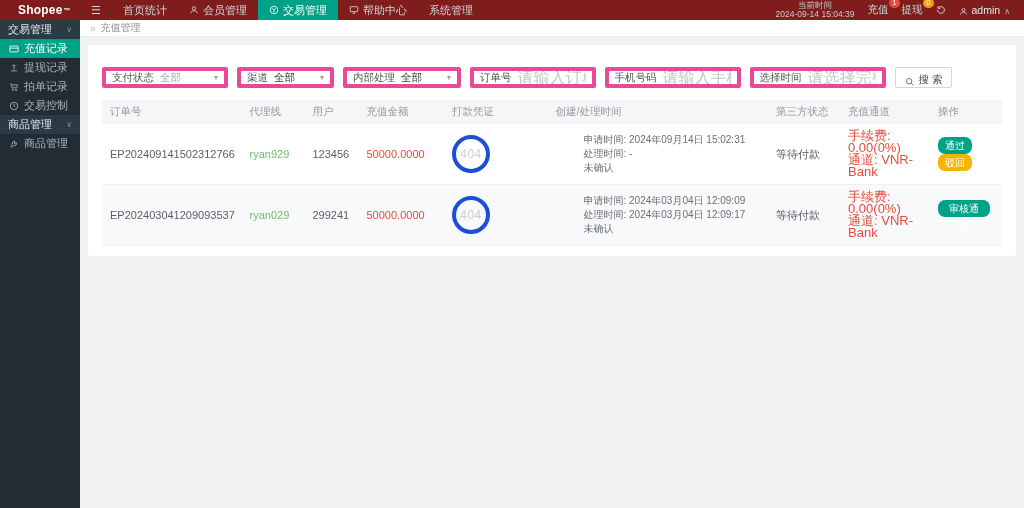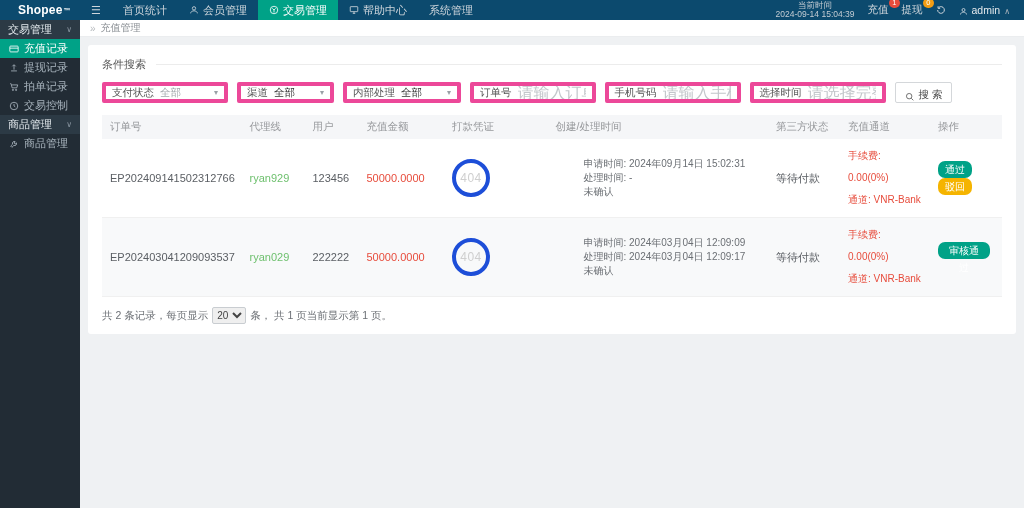--- a/index.html
+++ b/index.html
@@ -1,21 +1,21 @@
 <!DOCTYPE html>
 <html><head>
 <meta charset="utf-8">
 <style>
   * { box-sizing: border-box; margin: 0; padding: 0; }
   html,body { width:1024px; height:508px; overflow:hidden;
     font-family:"Liberation Sans","DejaVu Sans",sans-serif; background:#eff1f3; }
   svg { display:block; }
 
   
-  .topbar { height:20px; background:#0c4a6e; display:flex; align-items:stretch; color:#dfe4e8; font-size:11px; }
+  .topbar { height:20px; background:#7f1d1d; display:flex; align-items:stretch; color:#dfe4e8; font-size:11px; }
   .brand { width:80px; display:flex; align-items:center; padding-left:18px; color:#fff; font-weight:bold; font-size:12px; letter-spacing:.2px; }
   .brand sup { font-size:7px; margin-left:1px; }
   .tb-item { display:flex; align-items:center; gap:4px; padding:0 11px; cursor:pointer; color:#cfd6dc; }
   .tb-item.active { background:#00a287; color:#fff; }
   .tb-right { margin-left:auto; display:flex; align-items:center; gap:13px; padding-right:14px; }
   .time-block { text-align:center; font-size:8.5px; line-height:9.5px; color:#c4ccd3; }
   .shortcut { position:relative; font-size:10.5px; color:#cfd6dc; cursor:pointer; }
   .badge { position:absolute; top:-5px; right:-11px; min-width:10px; height:10px; line-height:10px;
     border-radius:6px; font-size:7.5px; text-align:center; color:#fff; padding:0 3px; }
   .badge.red { background:#e74c3c; }
@@ -63,21 +63,21 @@
   table { width:100%; border-collapse:collapse; table-layout:fixed; margin-top:12px; }
   thead th { background:#f5f6f8; color:#97999c; font-weight:normal; text-align:left;
     font-size:10.5px; padding:5px 8px; }
   tbody td { padding:6px 8px; border-bottom:1px solid #f0f0f0; font-size:11px; color:#5a5e63; vertical-align:middle; }
   tbody tr.striped { background:#f8f9fa; }
   .agent { color:#6ec06e; }
   .amount { color:#e74c3c;margin-left:22px; }
   .circle-404 { width:38px; height:38px; border:4px solid #1d4ed8; border-radius:50%;
     display:flex; align-items:center; justify-content:center; color:#cfcfcf; font-size:12px; letter-spacing:.5px; }
   .times div { font-size:10px; line-height:14px; color:#6b6f74;margin-left:28px; }
-  .chan div { font-size:10px; line-height:22px; color:#e74c3c; }
+  .chan div { font-size:13px; line-height:12px; color:#e74c3c; }
   .btn { display:inline-block; height:17px; line-height:17px; padding:0 7px; border:none; border-radius:7px;
     color:#fff; font-size:10px; margin-right:4px; cursor:pointer;
     font-family:"Liberation Sans","DejaVu Sans",sans-serif; }
   .btn-teal { background:#00a287; }
   .btn-yellow { background:#f5b400; }
 
   
   .pager { display:flex; align-items:center; gap:4px; margin-top:10px; font-size:10.5px; color:#6b6f74; }
   .pager select { height:17px; font-size:10px; border:1px solid #c9cdd1; border-radius:2px; color:#444; }
 </style>
@@ -217,24 +217,20 @@
   </aside>
 
   <main class="main">
     <div class="breadcrumb">
       <span class="sep">»</span>
       <span>充值管理</span>
     </div>
     <div class="content">
       <div class="card">
 
-        <div class="fieldset">
-          <span class="legend">条件搜索</span>
-          <div class="line"></div>
-        </div>
 
         <div class="search-row">
           <div class="group">
             <span class="lbl">支付状态</span>
             <div class="sel" style="width:64px;">
               <span class="val muted">全部</span>
               <span class="caret">▾</span>
             </div>
           </div>
           <div class="group">
@@ -318,21 +314,21 @@
                 <div>手续费: 0.00(0%)</div>
                 <div>通道: VNR-Bank</div>
               </td>
               <td>
                 <button class="btn btn-teal">通过</button><button class="btn btn-yellow">驳回</button>
               </td>
             </tr>
             <tr class="striped">
               <td>EP202403041209093537</td>
               <td class="agent">ryan029</td>
-              <td>222222</td>
+              <td>299241</td>
               <td class="amount">50000.0000</td>
               <td>
                 <div class="circle-404">404</div>
               </td>
               <td class="times">
                 <div>申请时间: 2024年03月04日 12:09:09</div>
                 <div>处理时间: 2024年03月04日 12:09:17</div>
                 <div>未确认</div>
               </td>
               <td>等待付款</td>
@@ -340,24 +336,17 @@
                 <div>手续费: 0.00(0%)</div>
                 <div>通道: VNR-Bank</div>
               </td>
               <td>
                 <button class="btn btn-teal">审核通过</button>
               </td>
             </tr>
           </tbody>
         </table>
 
-        <div class="pager">
-          <span>共 2 条记录，每页显示</span>
-          <select>
-            <option>20</option>
-          </select>
-          <span>条， 共 1 页当前显示第 1 页。</span>
-        </div>
 
       </div>
     </div>
   </main>
 </div>
 
 </body></html>

